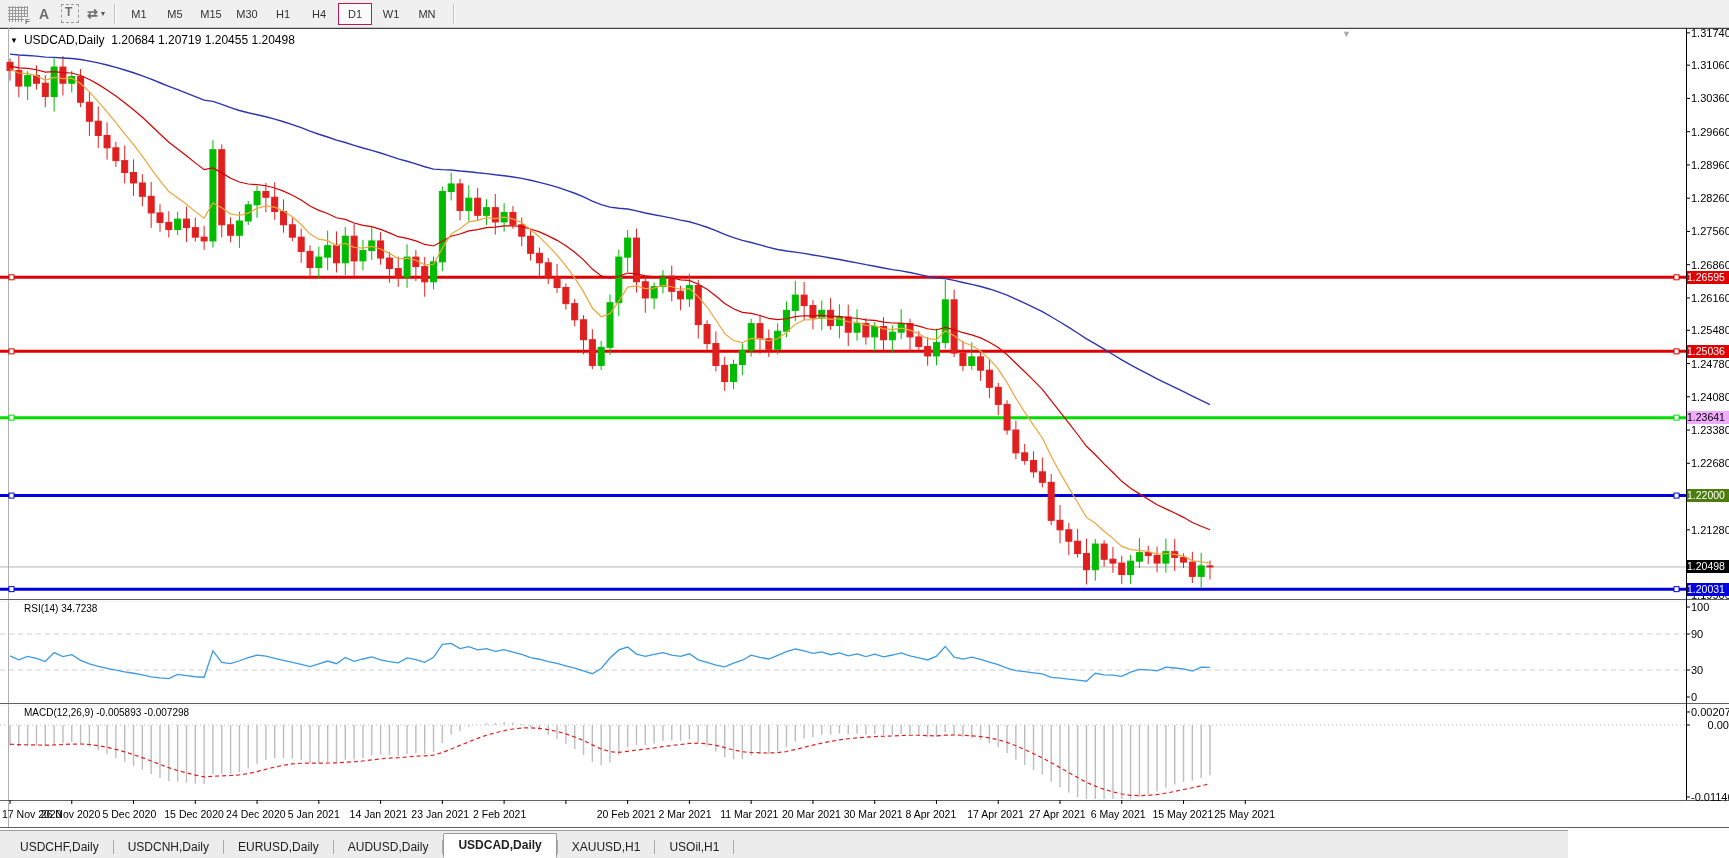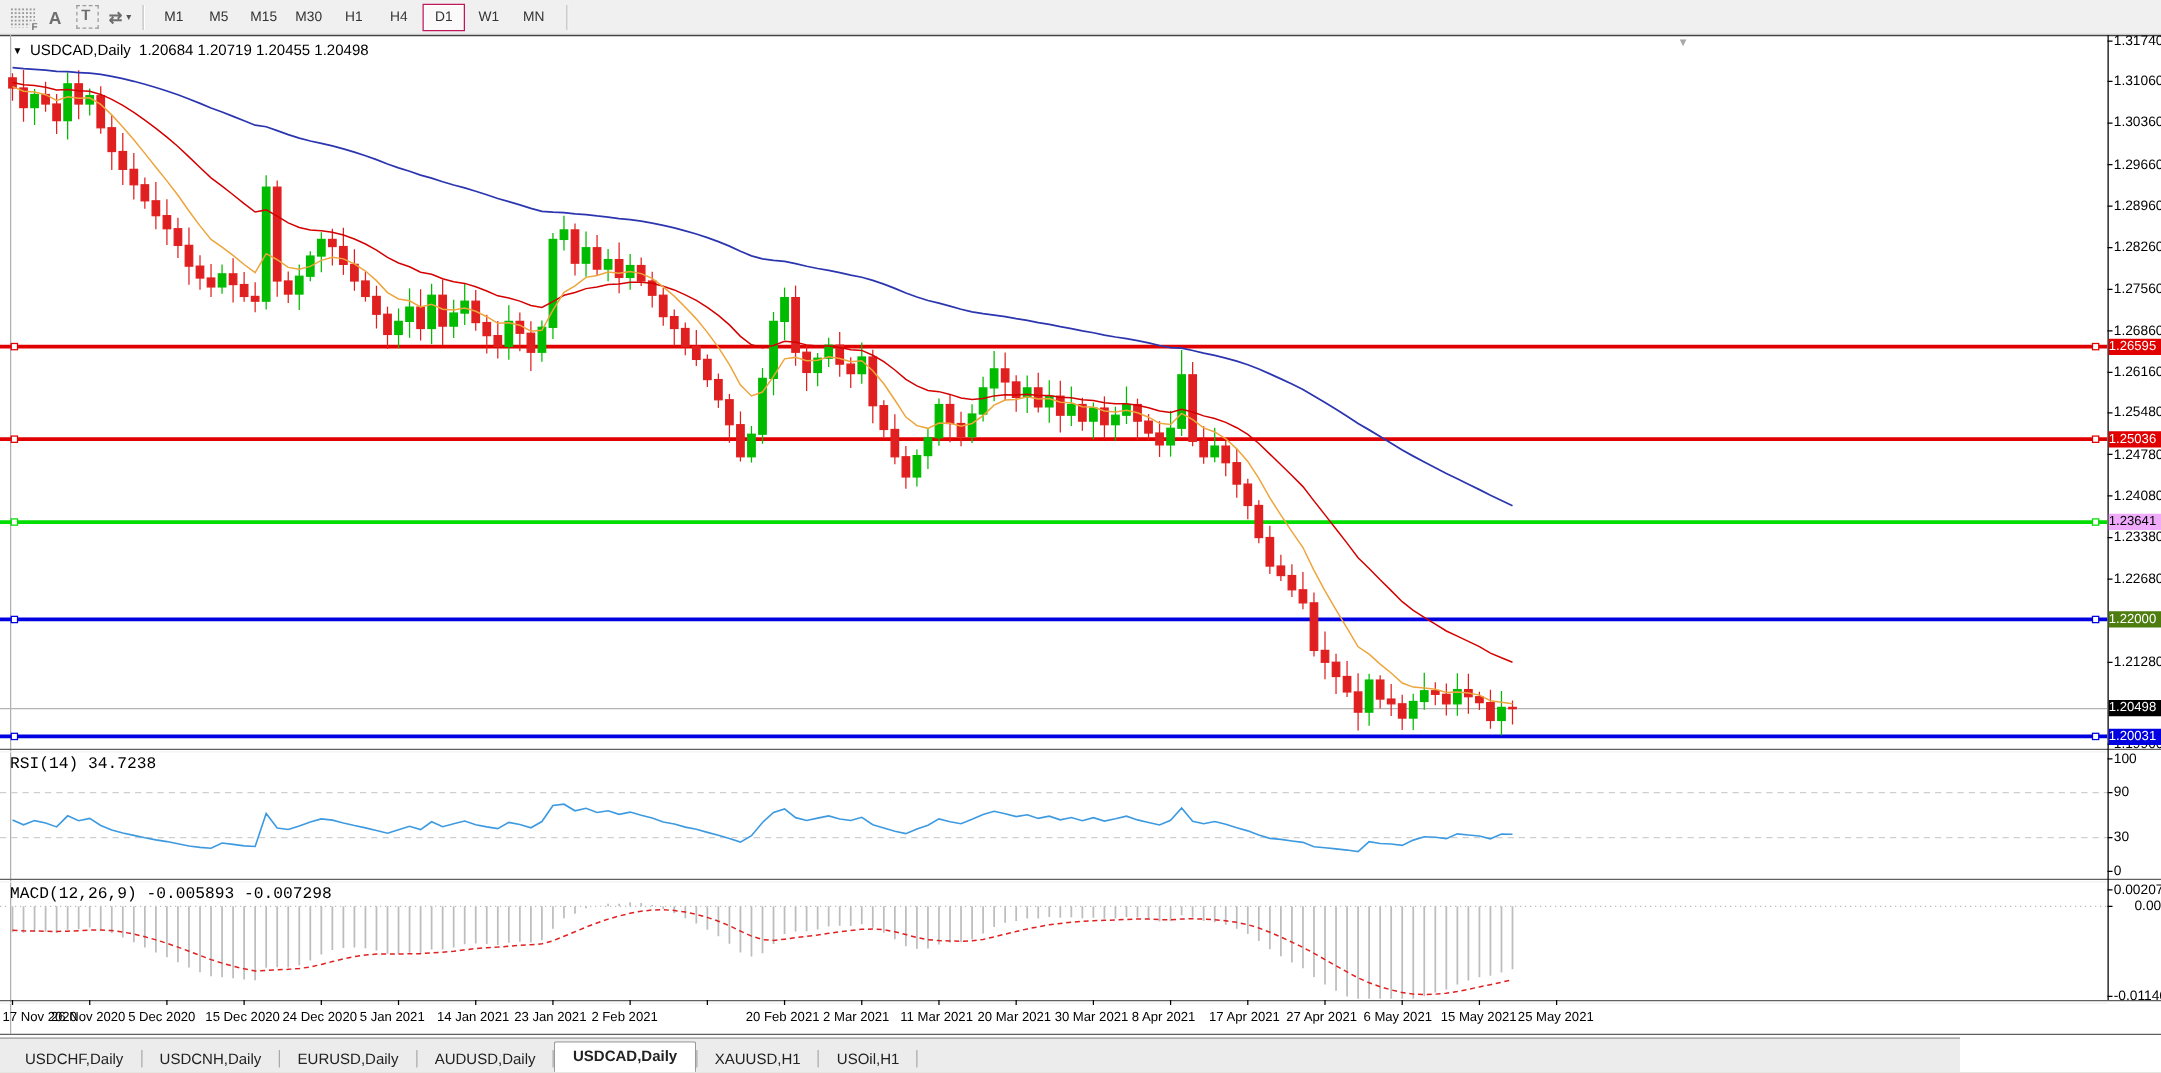--- a/index.html
+++ b/index.html
@@ -17,21 +17,21 @@
   .caret{font-size:8px;color:#555;margin-left:3px;font-weight:normal;}
   .sep{width:1px;height:20px;background:#c0c0c0;border-right:1px solid #fff;margin:0 5px;}
   .tfbtn{display:inline-block;min-width:26px;height:20px;line-height:20px;text-align:center;font-size:11px;
          color:#333;margin:0 1px;padding:0 3px;border:1px solid transparent;cursor:pointer;}
   .tfbtn.active{background:#fafafa;border:1px solid #be185d;box-shadow:inset 1px 1px 0 #fff;}
   
   .chartarea{position:absolute;left:0;top:28px;width:1721px;height:801px;background:#fff;}
   .chartarea svg{position:absolute;left:0;top:0;}
   .ctitle{position:absolute;left:10px;top:5px;font-size:12px;color:#000;white-space:pre;}
   .ctitle .tri{font-size:8px;color:#000;margin-right:6px;vertical-align:1px;}
-  .indlabel{position:absolute;left:8px;font-size:13px;color:#000;font-family:Liberation Mono, monospace;}
+  .indlabel{position:absolute;left:24px;font-size:10px;color:#000;}
   .shiftmark{position:absolute;font-size:9px;color:#a8a8a8;}
   .axlabel{position:absolute;left:1691px;width:38px;font-size:11px;color:#000;white-space:nowrap;}
   .pricetag{position:absolute;left:1687px;width:42px;height:13px;line-height:13px;font-size:10.5px;
             text-align:left;white-space:nowrap;}
   .datelabel{position:absolute;font-size:10.5px;color:#000;white-space:nowrap;}
   
   .tabbar{position:absolute;left:0;top:830px;width:1568px;height:28px;background:#ececec;
           border-top:1px solid #9a9a9a;display:flex;align-items:flex-end;padding-left:6px;box-sizing:border-box;}
   .tab{height:22px;line-height:22px;padding:0 14px;font-size:12px;color:#222;cursor:pointer;white-space:nowrap;}
   .tab.active{background:#fff;border:1px solid #9a9a9a;border-bottom:1px solid #fff;

